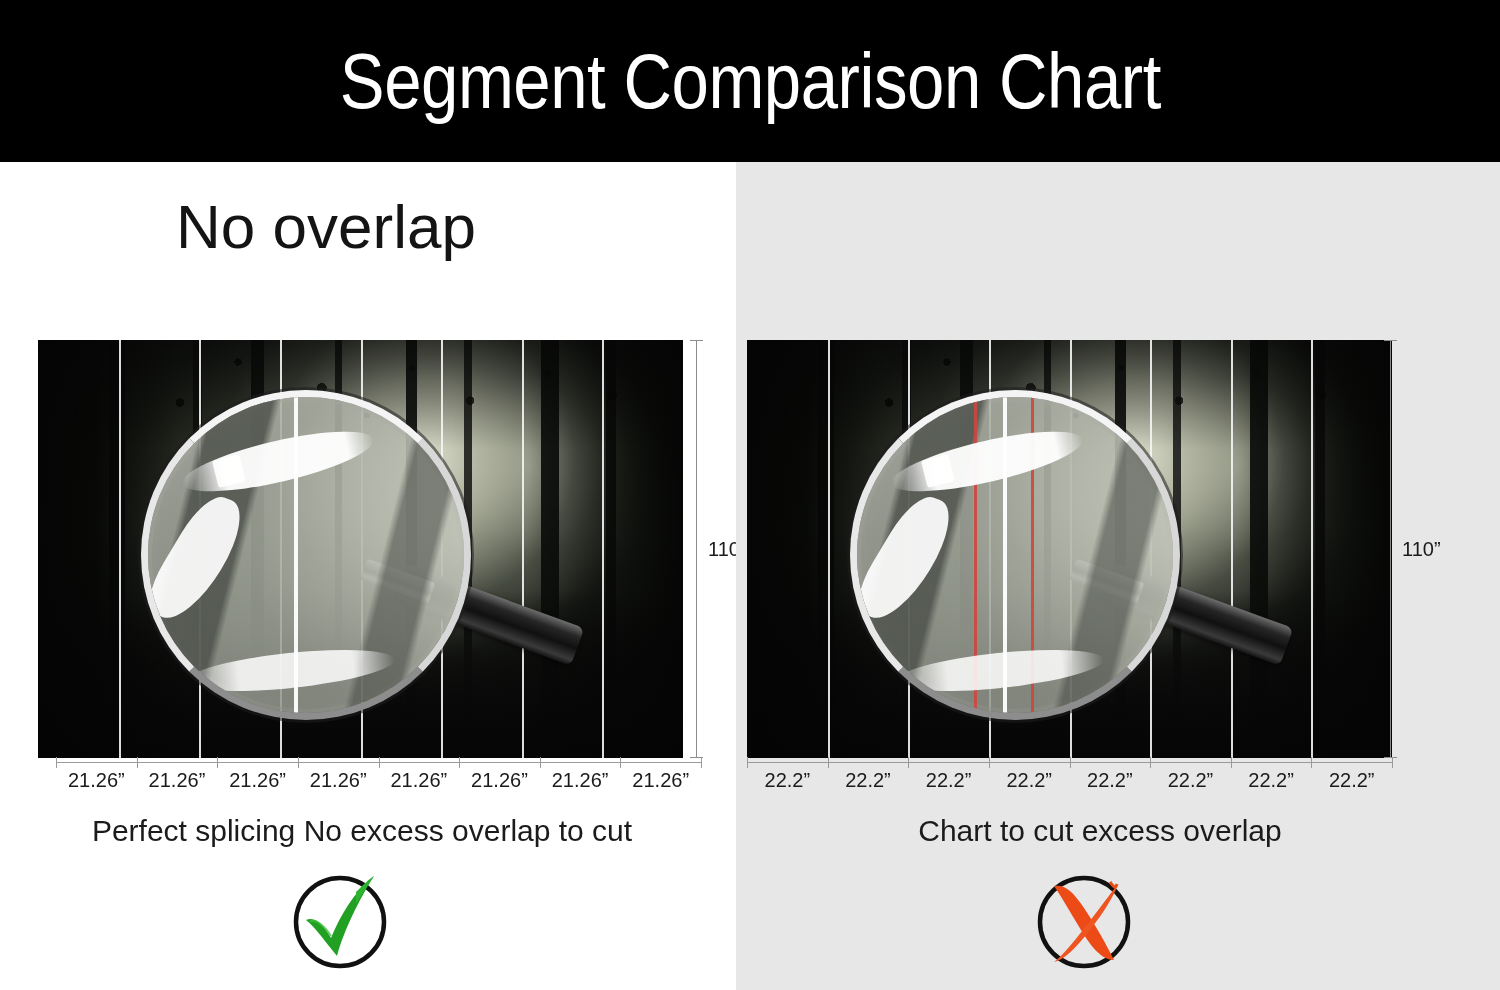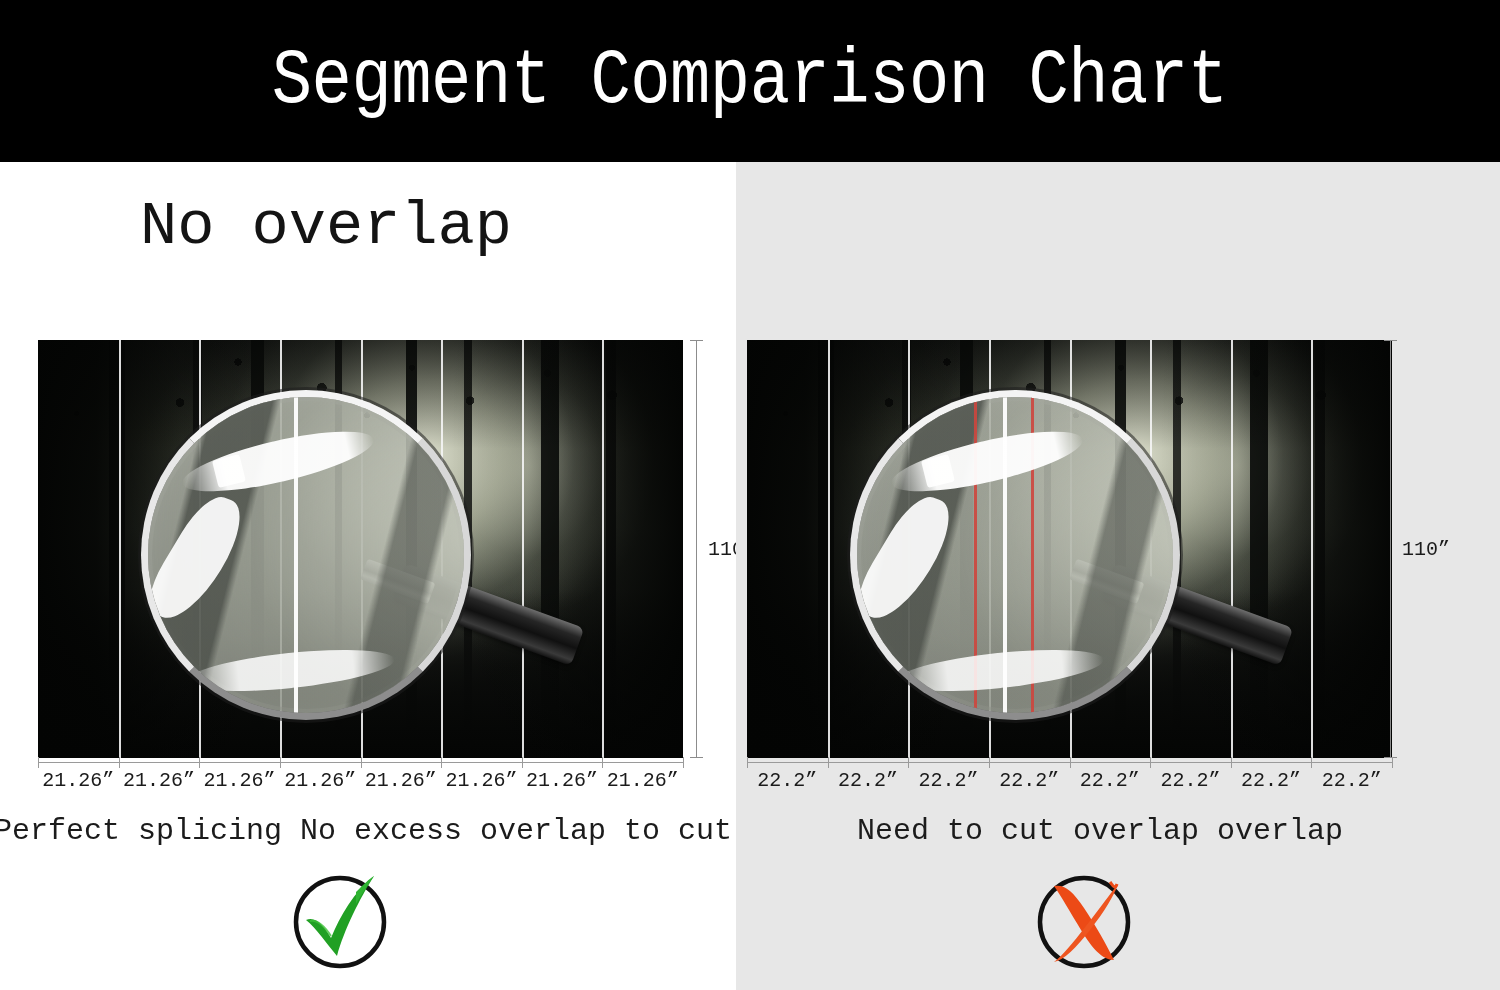--- a/index.html
+++ b/index.html
@@ -3,21 +3,21 @@
 <meta charset="utf-8">
 <style>
   * { box-sizing: border-box; }
   html, body {
     margin: 0; padding: 0;
     width: 1500px; height: 990px;
     background: #ffffff;
     font-family: "Liberation Sans", sans-serif;
     overflow: hidden;
   }
-  #root { position: relative; width: 1500px; height: 990px; font-family: Liberation Mono, monospace; }
+  #root { position: relative; width: 1500px; height: 990px; }
 
   
   .title-band {
     position: absolute; left: 0; top: 0; width: 1500px; height: 162px;
     background: #000000;
     display: flex; align-items: center; justify-content: center;
   }
   .title-text {
     color: #ffffff;
     font-size: 78px;
@@ -277,21 +277,21 @@
         </div>
       </div>
 
       <div class="dim-v" style="left:690px; top:178px; height:418px;">
         <div class="line"></div>
         <div class="tick t"></div>
         <div class="tick b"></div>
         <div class="label">110”</div>
       </div>
 
-      <div class="dim-h-row" style="left:38px; top:600px; width:645px;">
+      <div class="dim-h-row" style="left:56px; top:600px; width:645px;">
         <div class="baseline"></div>
         <div class="vtick" style="left:0%"></div>
         <div class="vtick" style="left:12.5%"></div>
         <div class="vtick" style="left:25%"></div>
         <div class="vtick" style="left:37.5%"></div>
         <div class="vtick" style="left:50%"></div>
         <div class="vtick" style="left:62.5%"></div>
         <div class="vtick" style="left:75%"></div>
         <div class="vtick" style="left:87.5%"></div>
         <div class="vtick" style="left:100%"></div>
@@ -386,21 +386,21 @@
         <div class="dim-h-cell" style="left:0%;    width:12.5%;">22.2”</div>
         <div class="dim-h-cell" style="left:12.5%; width:12.5%;">22.2”</div>
         <div class="dim-h-cell" style="left:25%;   width:12.5%;">22.2”</div>
         <div class="dim-h-cell" style="left:37.5%; width:12.5%;">22.2”</div>
         <div class="dim-h-cell" style="left:50%;   width:12.5%;">22.2”</div>
         <div class="dim-h-cell" style="left:62.5%; width:12.5%;">22.2”</div>
         <div class="dim-h-cell" style="left:75%;   width:12.5%;">22.2”</div>
         <div class="dim-h-cell" style="left:87.5%; width:12.5%;">22.2”</div>
       </div>
 
-      <div class="caption">Need to cut overlap overlap</div>
+      <div class="caption">Chart to cut excess overlap</div>
 
       <div class="badge">
         <svg viewBox="0 0 104 104" xmlns="http://www.w3.org/2000/svg" aria-hidden="true">
           <circle cx="50" cy="54" r="44" fill="none" stroke="#111111" stroke-width="4.5"></circle>
           <path d="M20 18 C30 16, 38 22, 50 40 C62 58, 72 76, 80 92 C68 92, 58 80, 47 62 C36 44, 27 28, 20 18 Z" fill="#ec4a16"></path>
           <path d="M84 16 C76 26, 66 40, 52 58 C38 76, 28 88, 20 94 C30 92, 42 80, 56 62 C70 44, 80 28, 84 16 Z" fill="#ee5520"></path>
           <path d="M76 14 C79 18, 81 22, 83 16" fill="none" stroke="#ec4a16" stroke-width="3"></path>
         </svg>
       </div>
     </div>

